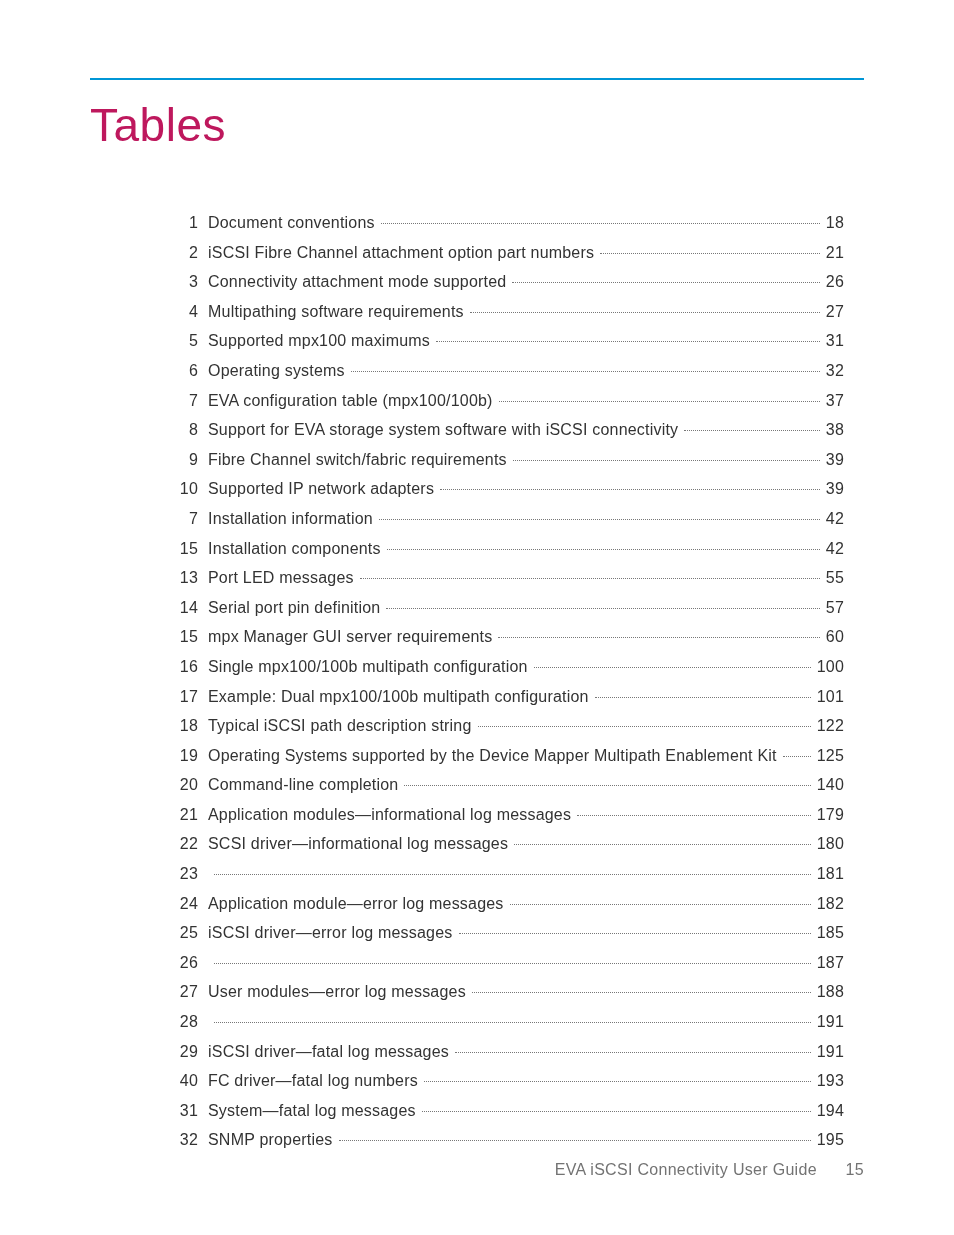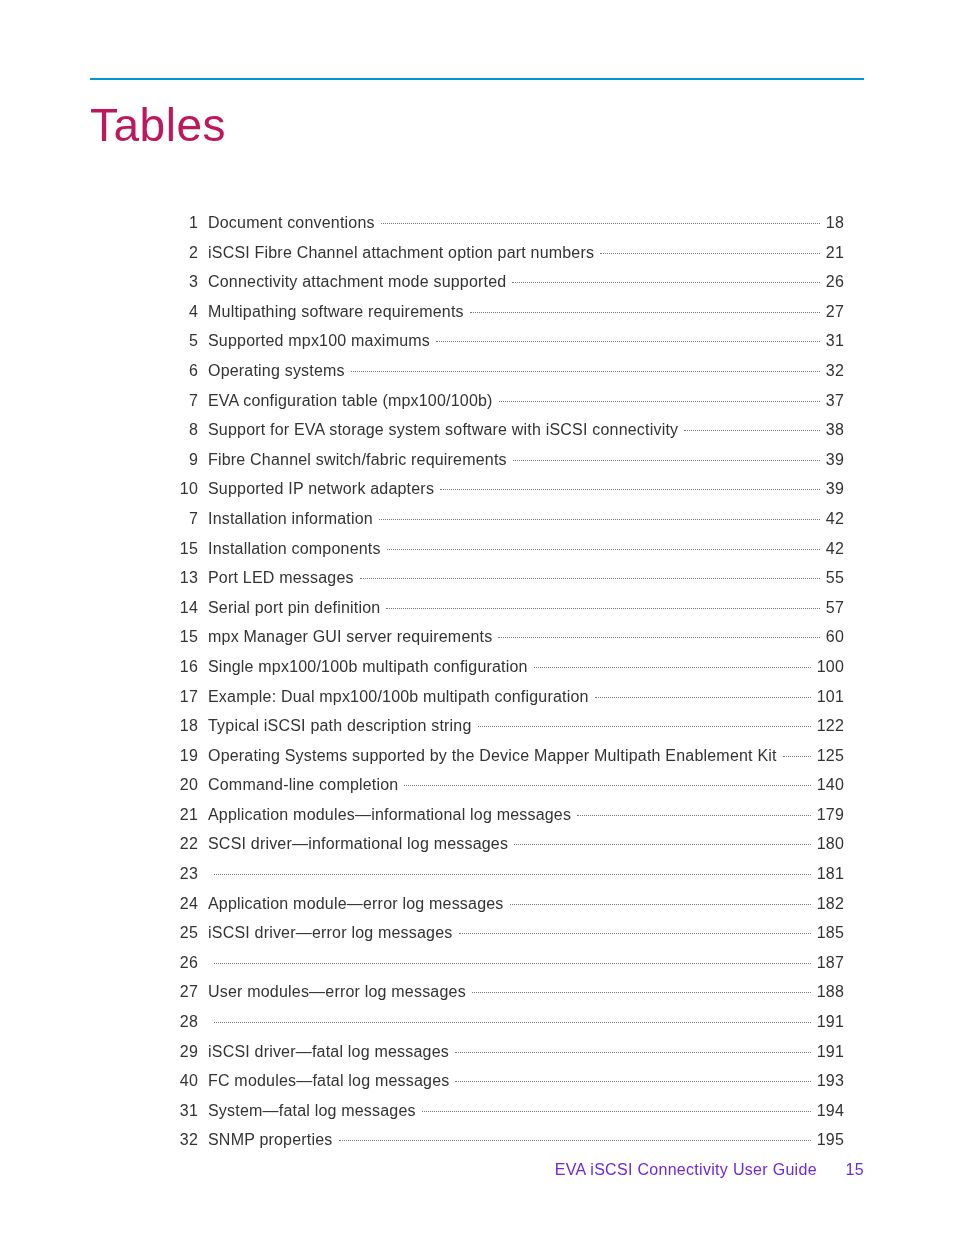--- a/index.html
+++ b/index.html
@@ -60,21 +60,21 @@
   }
   .toc-page {
     white-space: nowrap;
     flex-shrink: 0;
   }
   .footer {
     position: absolute;
     bottom: 56px;
     right: 90px;
     font-size: 16px;
-    color: #6d28d9;
+    color: #737373;
     font-weight: 300;
     letter-spacing: 0.3px;
   }
   .footer-pg {
     margin-left: 24px;
   }
 </style>
 </head>
 <body>
 
@@ -249,21 +249,21 @@
         <span class="toc-page">191</span>
       </div>
       <div class="toc-row">
         <span class="toc-num">29</span>
         <span class="toc-label">iSCSI driver—fatal log messages</span>
         <span class="toc-dots"></span>
         <span class="toc-page">191</span>
       </div>
       <div class="toc-row">
         <span class="toc-num">40</span>
-        <span class="toc-label">FC modules—fatal log messages</span>
+        <span class="toc-label">FC driver—fatal log numbers</span>
         <span class="toc-dots"></span>
         <span class="toc-page">193</span>
       </div>
       <div class="toc-row">
         <span class="toc-num">31</span>
         <span class="toc-label">System—fatal log messages</span>
         <span class="toc-dots"></span>
         <span class="toc-page">194</span>
       </div>
       <div class="toc-row">

